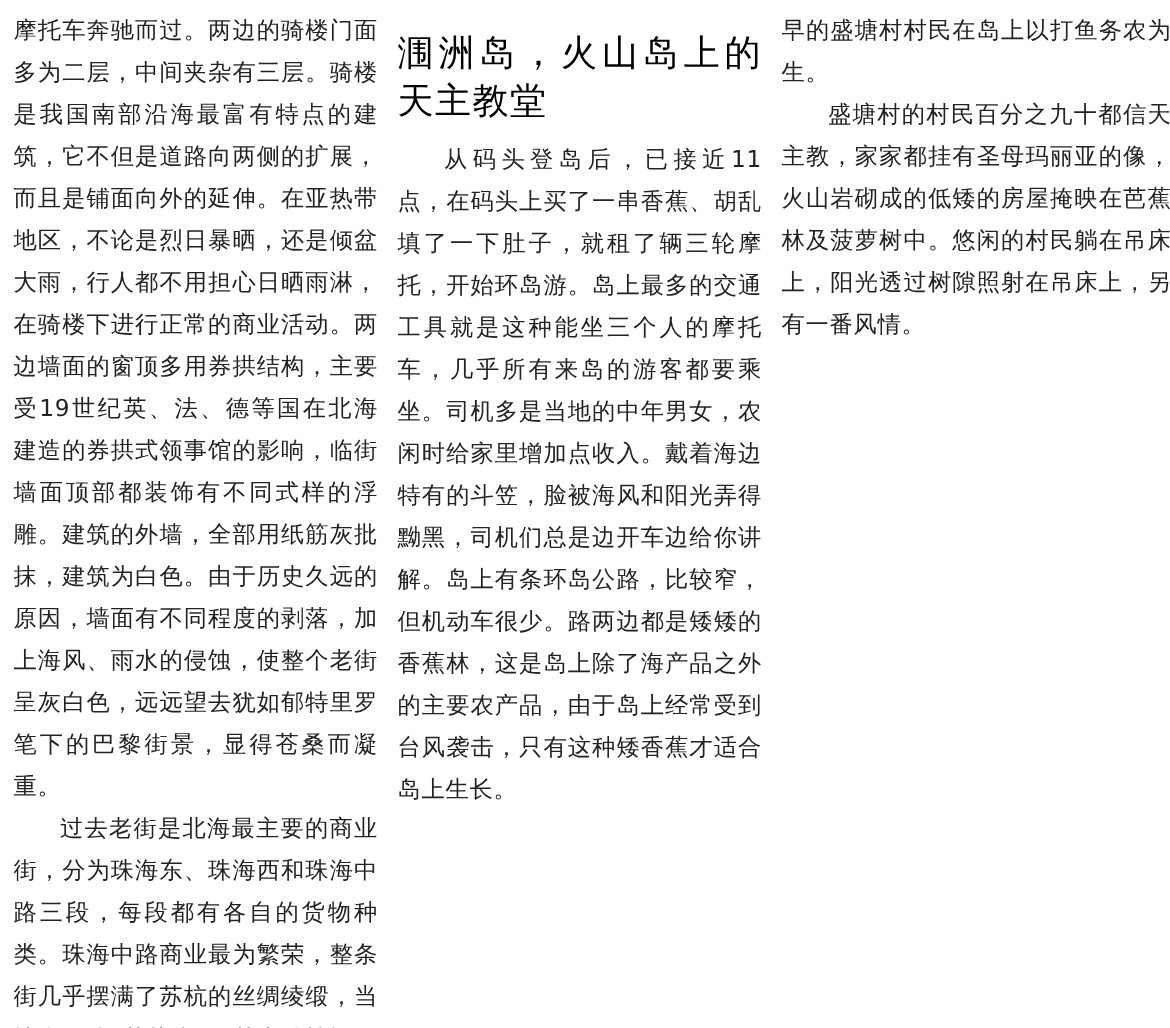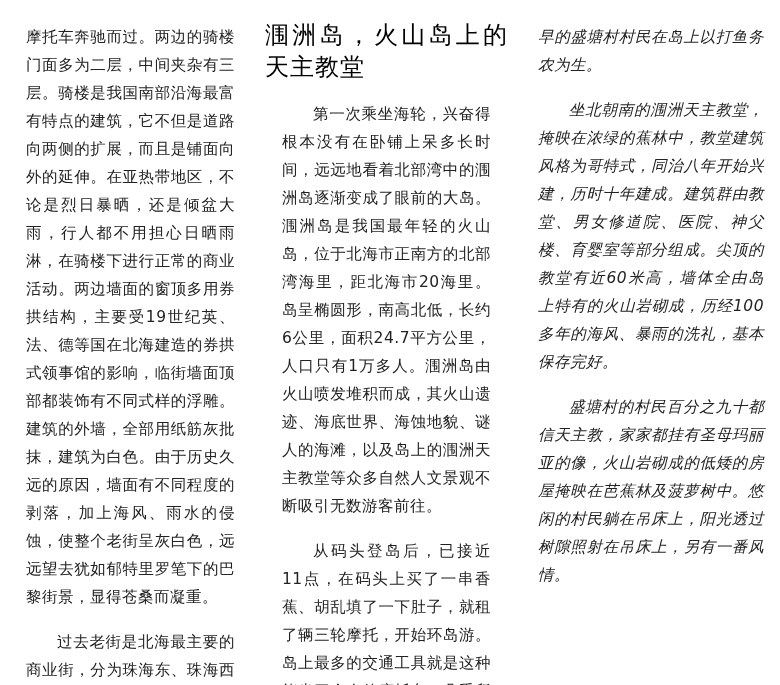--- a/index.html
+++ b/index.html
@@ -9,22 +9,22 @@
     font-family:"DejaVu Sans","Liberation Sans",sans-serif;
   }
   .page{
     display:flex;
     gap:13px;
     padding:6px 6px 0 9px;
     box-sizing:border-box;
     width:780px;height:685px;
   }
   .col{width:243px;flex:0 0 auto;}
-  .col3{width:260px;font-style:italic;}
-  p{margin:17px;}
+  .col3{width:260px;}
+  p{margin:0;}
   .body-text{
     font-size:15.5px;
     line-height:28px;
     text-align:justify;
     letter-spacing:0.5px;
     color:#222222;
   }
   .indent{text-indent:2em;}
   .noindent{text-indent:0;}
   .headline{
@@ -43,25 +43,23 @@
 <div class="page">
 
   <div class="col">
     <p class="body-text noindent">摩托车奔驰而过。两边的骑楼门面多为二层，中间夹杂有三层。骑楼是我国南部沿海最富有特点的建筑，它不但是道路向两侧的扩展，而且是铺面向外的延伸。在亚热带地区，不论是烈日暴晒，还是倾盆大雨，行人都不用担心日晒雨淋，在骑楼下进行正常的商业活动。两边墙面的窗顶多用券拱结构，主要受19世纪英、法、德等国在北海建造的券拱式领事馆的影响，临街墙面顶部都装饰有不同式样的浮雕。建筑的外墙，全部用纸筋灰批抹，建筑为白色。由于历史久远的原因，墙面有不同程度的剥落，加上海风、雨水的侵蚀，使整个老街呈灰白色，远远望去犹如郁特里罗笔下的巴黎街景，显得苍桑而凝重。</p>
     <p class="body-text indent">过去老街是北海最主要的商业街，分为珠海东、珠海西和珠海中路三段，每段都有各自的货物种类。珠海中路商业最为繁荣，整条街几乎摆满了苏杭的丝绸绫缎，当地人又称“苏杭街”，其中孔怡记、广记、昆仓是这条街上的名店；珠海东路以经营干制的海产品为主，鱿鱼、沙虫、虾米、红鱼干等海产品应有尽有。不但店铺里经营，马路两边也有很长的摊档，老远就可以闻到海产品的味道；珠海西路因接近外沙和外沙港，都是些经营缆绳、网具、船钉鱼勾等捕渔用品的街道，是渔民购物的地方。</p>
 
   </div>
 
   <div class="col">
     <h1 class="headline">涠洲岛，火山岛上的天主教堂</h1>
-    <p class="body-text indent">第一次乘坐海轮，兴奋得根本没有在卧铺上呆多长时间，远远地看着北部湾中的涠洲岛逐渐变成了眼前的大岛。涠洲岛是我国最年轻的火山岛，位于北海市正南方的北部湾海里，距北海市20海里。岛呈椭圆形，南高北低，长约6公里，面积24.7平方公里，人口只有1万多人。涠洲岛由火山喷发堆积而成，其火山遗迹、海底世界、海蚀地貌、谜人的海滩，以及岛上的涠洲天主教堂等众多自然人文景观不断吸引无数游客前往。</p>
     <p class="body-text indent">从码头登岛后，已接近11点，在码头上买了一串香蕉、胡乱填了一下肚子，就租了辆三轮摩托，开始环岛游。岛上最多的交通工具就是这种能坐三个人的摩托车，几乎所有来岛的游客都要乘坐。司机多是当地的中年男女，农闲时给家里增加点收入。戴着海边特有的斗笠，脸被海风和阳光弄得黝黑，司机们总是边开车边给你讲解。岛上有条环岛公路，比较窄，但机动车很少。路两边都是矮矮的香蕉林，这是岛上除了海产品之外的主要农产品，由于岛上经常受到台风袭击，只有这种矮香蕉才适合岛上生长。</p>
 
   </div>
 
   <div class="col col3">
     <p class="body-text noindent">早的盛塘村村民在岛上以打鱼务农为生。</p>
-    <p class="body-text indent">坐北朝南的涠洲天主教堂，掩映在浓绿的蕉林中，教堂建筑风格为哥特式，同治八年开始兴建，历时十年建成。建筑群由教堂、男女修道院、医院、神父楼、育婴室等部分组成。尖顶的教堂有近60米高，墙体全由岛上特有的火山岩砌成，历经100多年的海风、暴雨的洗礼，基本保存完好。</p>
     <p class="body-text indent"><span>盛塘村的村民百分之九十都信天主教，家家都挂有圣母玛丽亚的像，火山岩砌成的低矮的房屋掩映在芭蕉林及菠萝树中。悠闲的村民躺在吊床上，阳光透过树隙照射在吊床上，另有一番风情。</span> </p>
 
   </div>
 
 </div>
 
 </body></html>

